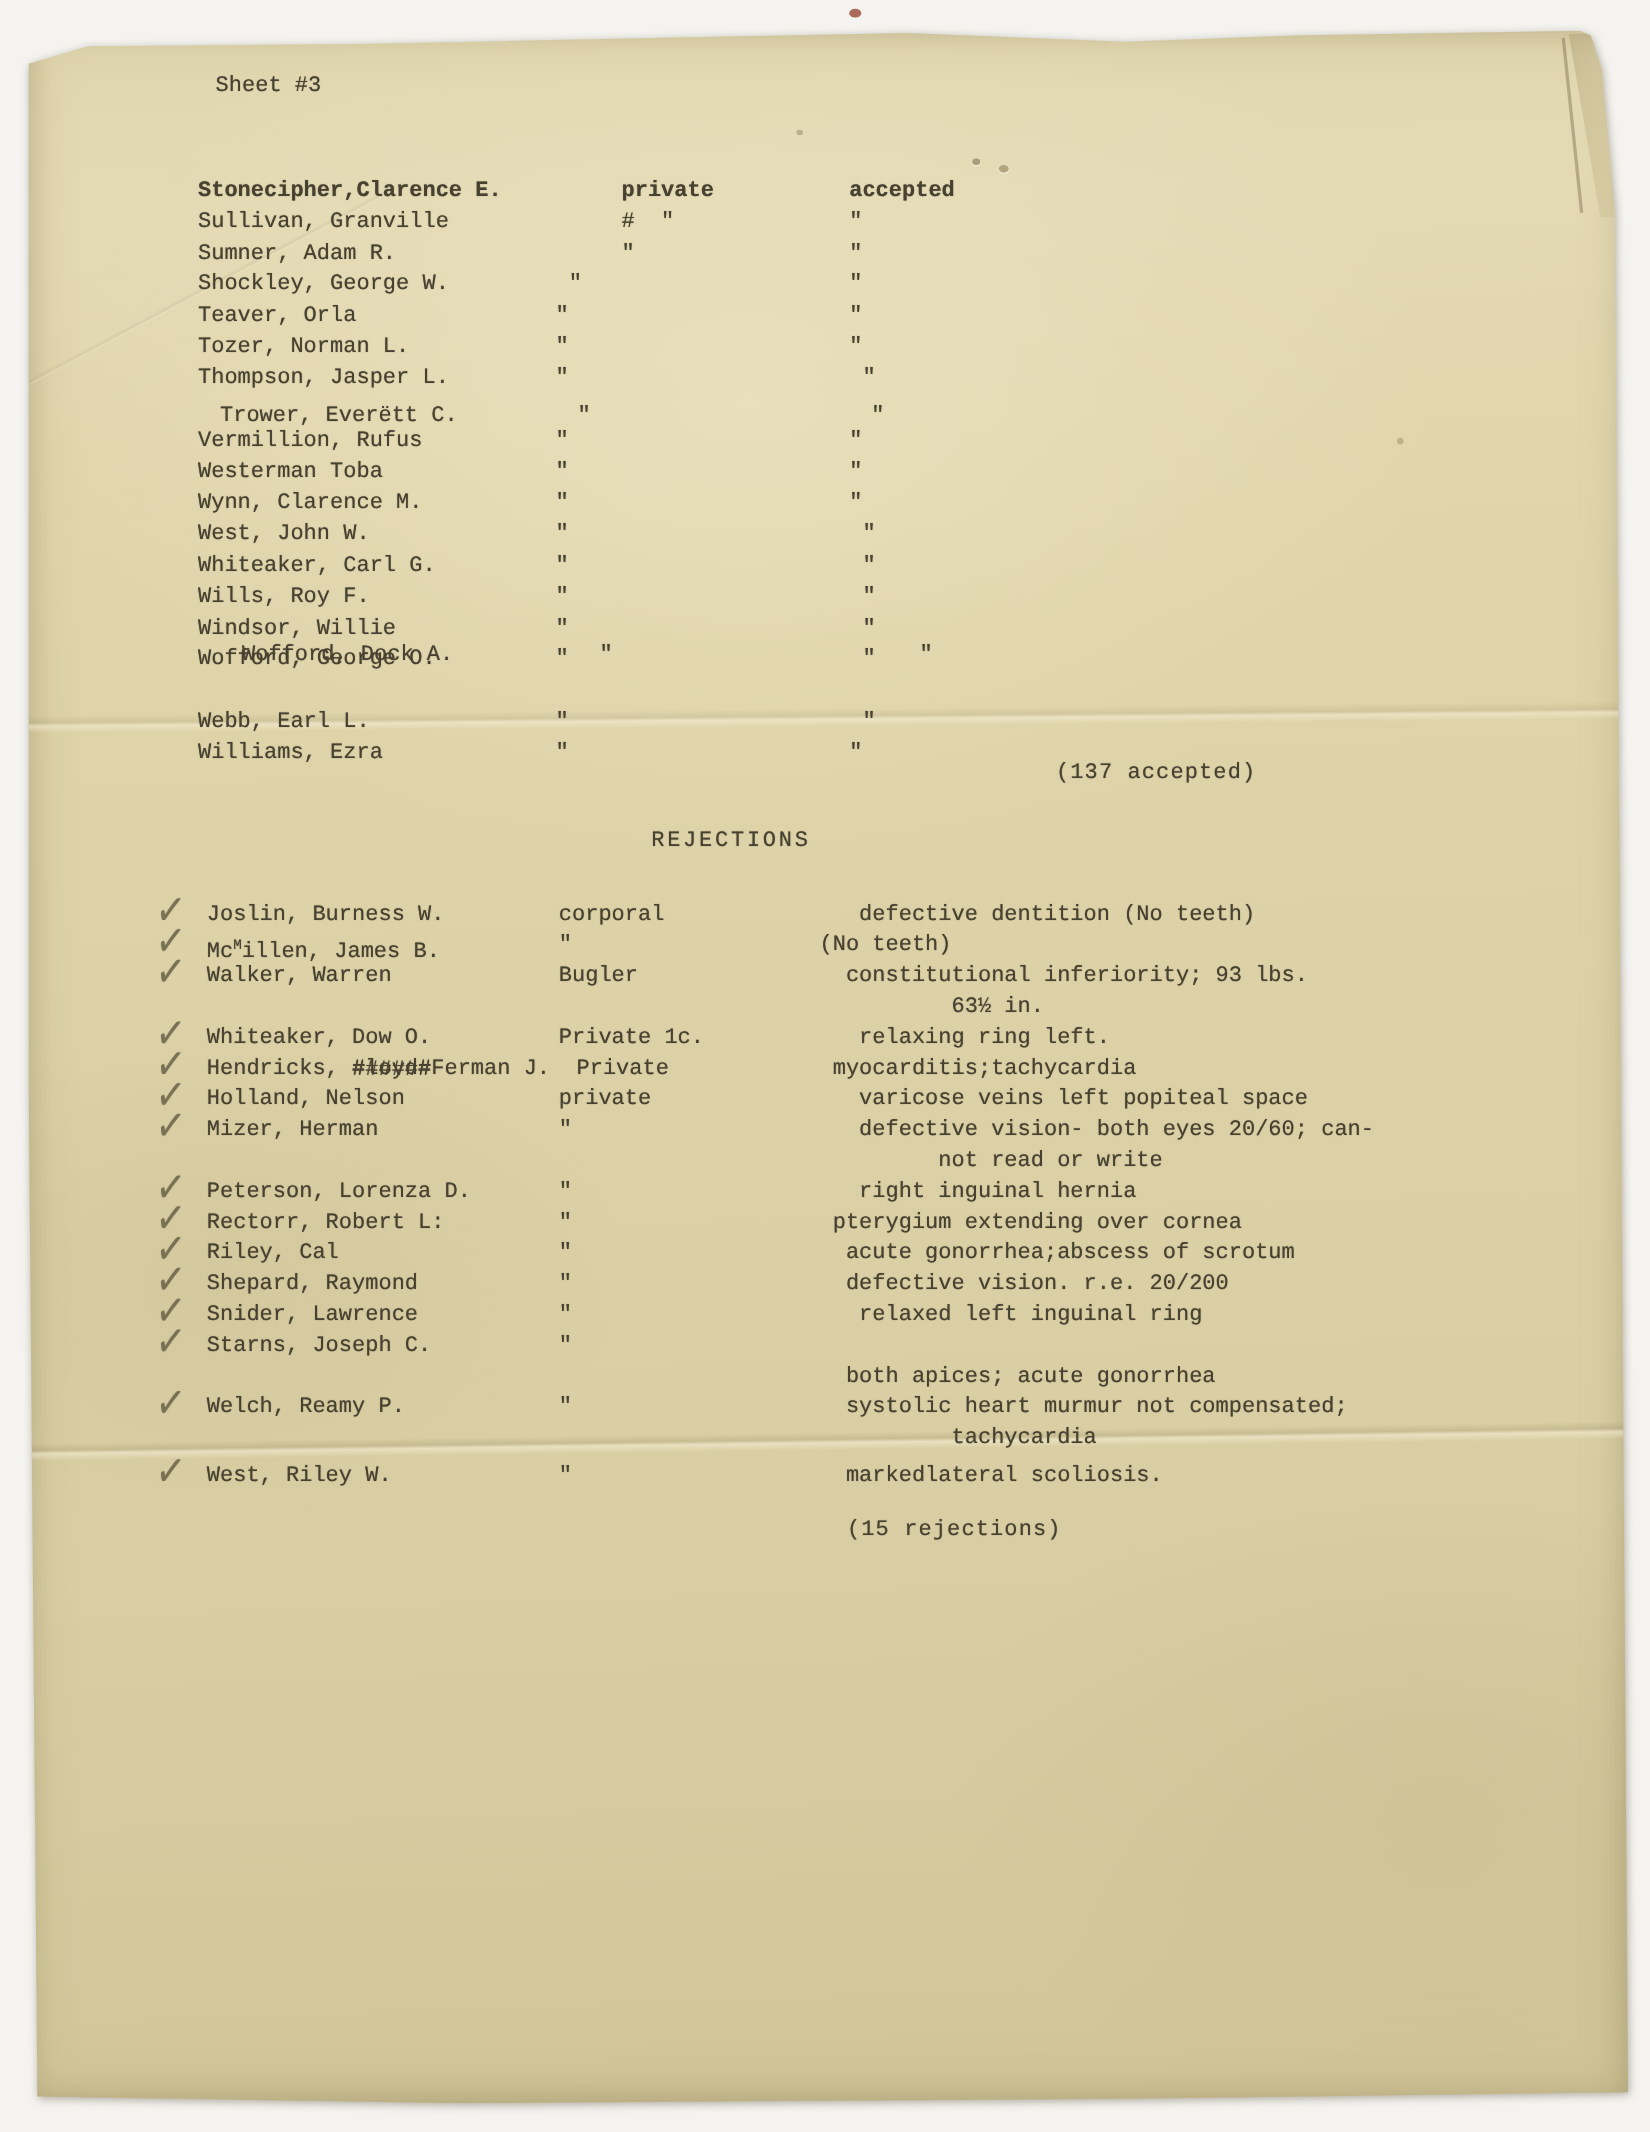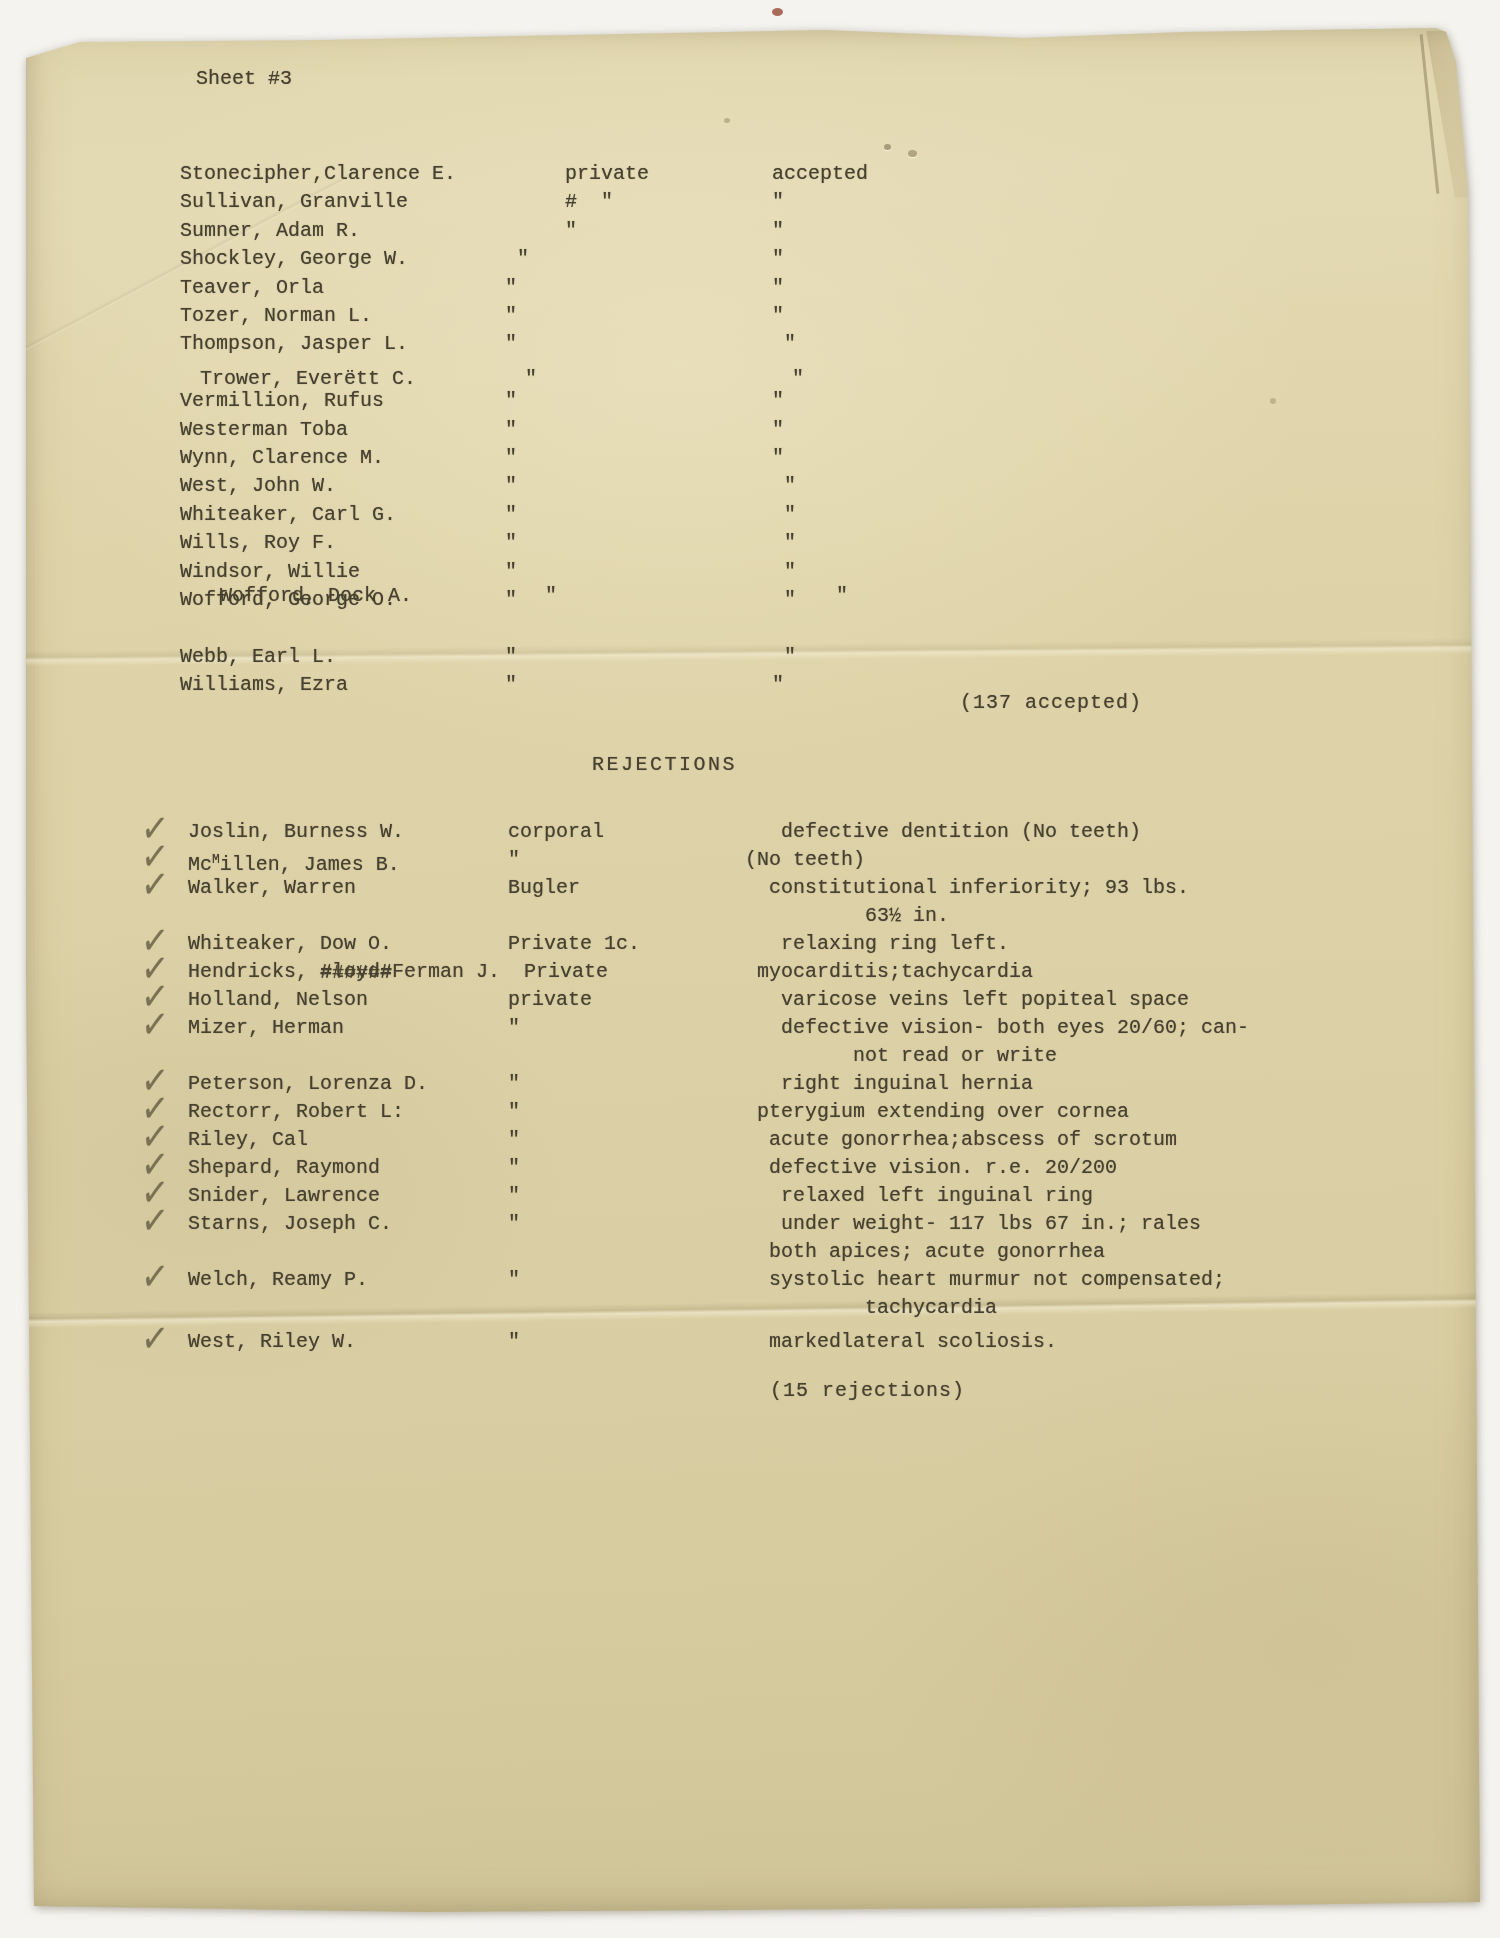--- a/index.html
+++ b/index.html
@@ -89,21 +89,21 @@
       <div class="speck s4"></div>
       <div class="speck s5"></div>
     </div>
   </div>
   <div class="speck s1" style="position:absolute;"></div>
 
   <div id="text-layer">
     <div id="sheet-label" class="t">Sheet #3</div>
 
     <div id="accepted-list" class="acc">
-        <div class="row" style="top: 161px;">
+        <div class="row" style="top: 161px; font-weight: bold;">
           <span class="cell t c-name">Stonecipher,Clarence E.</span>
           <span class="cell t c-rank">     private</span>
           <span class="cell t c-status">accepted</span>
         </div>
         <div class="row" style="top: 189.4px;">
           <span class="cell t c-name">Sullivan, Granville</span>
           <span class="cell t c-rank">     #  "</span>
           <span class="cell t c-status">"</span>
         </div>
         <div class="row" style="top: 217.8px;">
@@ -272,21 +272,20 @@
         <div class="row" style="top: 1183px;">
           <span class="check">✓</span>
           <span class="cell t c-name">Snider, Lawrence</span>
           <span class="cell t c-rank">"</span>
           <span class="cell t c-reason">   relaxed left inguinal ring</span>
         </div>
         <div class="row" style="top: 1211px;">
           <span class="check">✓</span>
           <span class="cell t c-name">Starns, Joseph C.</span>
           <span class="cell t c-rank">"</span>
-          <span class="cell t c-reason">   under weight- 117 lbs 67 in.; rales</span>
         </div>
         <div class="row" style="top: 1239px;">
           <span class="cell t c-reason">  both apices; acute gonorrhea</span>
         </div>
         <div class="row" style="top: 1267px;">
           <span class="check">✓</span>
           <span class="cell t c-name">Welch, Reamy P.</span>
           <span class="cell t c-rank">"</span>
           <span class="cell t c-reason">  systolic heart murmur not compensated;</span>
         </div>

